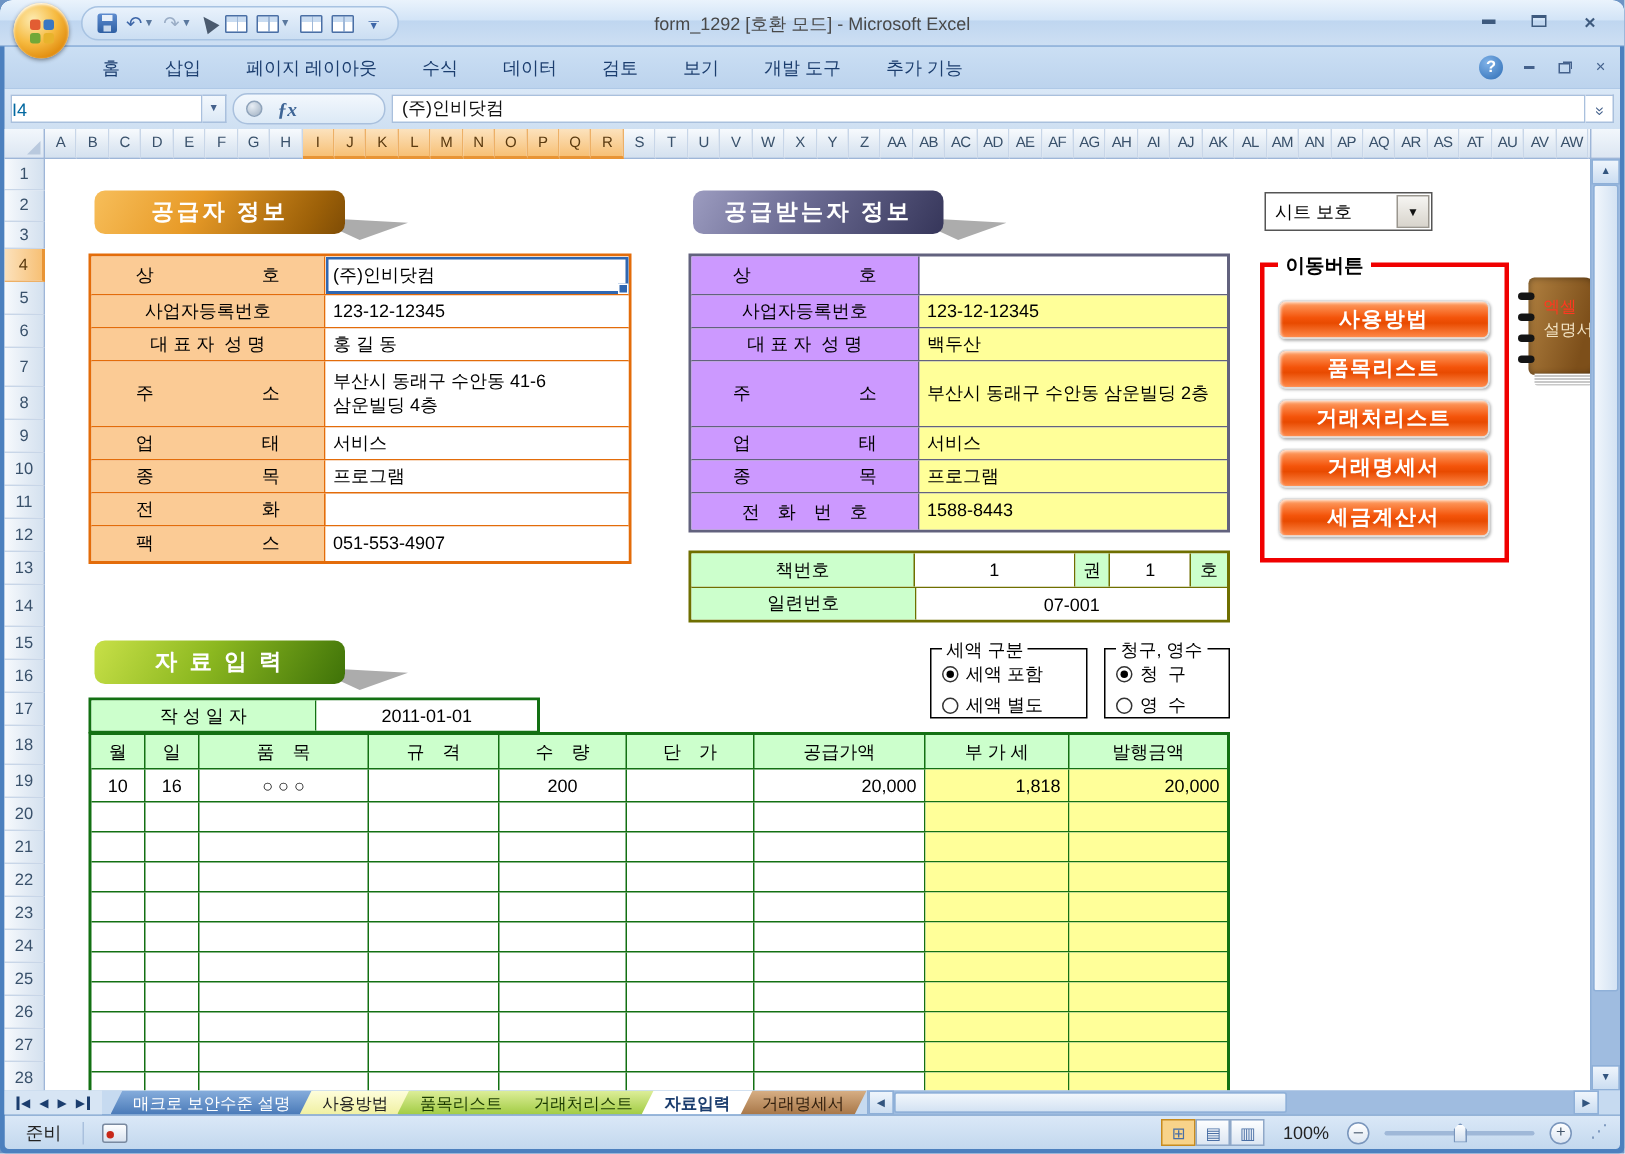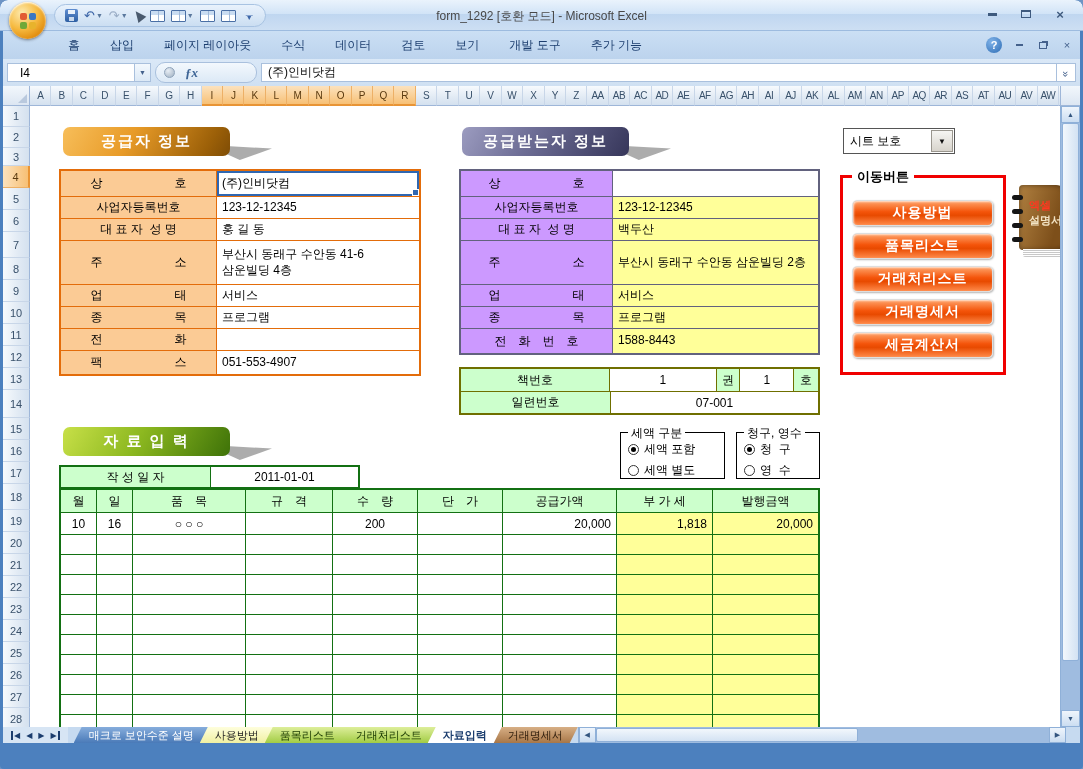--- a/index.html
+++ b/index.html
@@ -32,21 +32,21 @@
 .ribbonrow{position:absolute;left:3px;right:3px;top:31px;height:28px;background:linear-gradient(#CBDFF4,#BCD3ED)}
 .rtabs{display:flex;padding-left:50px;height:100%;align-items:center}
 .rtab{padding:4px 15px;font-size:12px;color:#1B3D6E}
 .ribbon-right{position:absolute;right:6px;top:6px;display:flex;gap:10px;align-items:center}
 .help-btn{width:16px;height:16px;border-radius:50%;background:radial-gradient(circle at 35% 30%,#7FB2E8,#2E6DB5);color:#FFF;font-size:11px;font-weight:bold;display:flex;align-items:center;justify-content:center}
 .mini{width:14px;height:12px;display:flex;align-items:center;justify-content:center;color:#44618C;font-size:11px}
 .mini-min i{width:7px;height:2px;background:#44618C}
 .mini-restore i{width:8px;height:7px;border:1px solid #44618C;box-shadow:2px -2px 0 -1px #44618C}
 
 .formulabar{position:absolute;left:3px;right:3px;top:59px;height:27px;background:linear-gradient(#DAE8F7,#CFE0F2);display:flex;align-items:center;padding:0 4px}
-.namebox{width:128px;height:19px;background:#FFF;border:1px solid #A9C0DD;font-size:12px;display:flex;align-items:center;padding-left:12px;color:#000000}
+.namebox{width:128px;height:19px;background:#FFF;border:1px solid #A9C0DD;font-size:12px;display:flex;align-items:center;padding-left:0;color:#0369a1}
 .namedd{width:16px;height:19px;background:linear-gradient(#F3F8FD,#DCE9F6);border:1px solid #A9C0DD;border-left:none;display:flex;align-items:center;justify-content:center;font-size:7px;color:#44618C}
 .fxpill{display:flex;align-items:center;gap:10px;width:102px;height:21px;border:1px solid #A9C0DD;border-radius:10px;background:linear-gradient(#F3F8FD,#DCE9F6);margin:0 4px;padding-left:8px}
 .fxdot{width:11px;height:11px;border-radius:50%;background:radial-gradient(circle at 35% 30%,#E8EEF5,#9FB0C2);border:1px solid #8FA3BA}
 .fxtext{font-family:"Liberation Serif",serif;font-style:italic;font-size:13px;color:#3E6596;font-weight:bold}
 .finput{flex:1;height:19px;background:#FFF;border:1px solid #A9C0DD;font-size:12px;display:flex;align-items:center;padding-left:6px;color:#111}
 .fchev{width:19px;height:19px;background:#FFF;border:1px solid #A9C0DD;border-left:none;display:flex;align-items:center;justify-content:center;color:#44618C;font-size:11px}
 .fchev span{transform:rotate(90deg);letter-spacing:-2px}
 
 .sheetregion{position:absolute;left:3px;right:3px;top:86px;bottom:42px;background:#FFF}
 .colheaders{position:absolute;left:0;top:0;right:20px;height:20px;display:flex;overflow:hidden}
@@ -104,21 +104,21 @@
 
 .nav-panel{position:absolute;left:810px;top:69px;width:166px;height:200px;border:3px solid #F00000;z-index:2}
 .nav-title{position:absolute;top:-10px;left:9px;background:#FFF;padding:0 5px;font-size:13px;font-weight:bold}
 .nav-btns{position:absolute;left:9px;top:22px;display:flex;flex-direction:column;gap:7px}
 .nav-btn{width:141px;height:26px;border-radius:5px;border:1px solid #DEDEDE;background:linear-gradient(#FFA46A,#F4540A 45%,#E84A00 60%,#FF8A4A);color:#FFF;font-weight:bold;font-size:14px;letter-spacing:1px;display:flex;align-items:center;justify-content:center;box-shadow:inset 1px 1px 2px rgba(255,255,255,.7),1px 1px 2px rgba(0,0,0,.3)}
 
 .book-icon{position:absolute;left:982px;top:79px;width:54px;height:72px;z-index:1}
 .book-body{position:absolute;left:7px;top:0;right:0;bottom:7px;background:linear-gradient(105deg,#B08040,#7D4F1A 75%);border-radius:4px 10px 10px 4px;box-shadow:inset 0 0 5px rgba(0,0,0,.45)}
 .book-pages{position:absolute;left:11px;bottom:0;right:3px;height:8px;background:repeating-linear-gradient(#FFF 0 1px,#C8C8C8 1px 2px);border-radius:0 0 4px 2px}
 .ring{position:absolute;left:0;width:11px;height:5px;background:#151515;border-radius:3px}
-.book-text{position:absolute;left:17px;top:13px;font-size:11px;font-weight:bold;line-height:15px;white-space:pre}
+.book-text{position:absolute;left:17px;top:13px;font-size:11px;font-weight:normal;line-height:15px;white-space:pre}
 .book-text .l1{color:#FF3820}
 .book-text .l2{color:#F2E3C4}
 
 .book-table{position:absolute;left:429px;top:261px;width:361px;border:2px solid #6F6F00;font-size:12px}
 .bt-row{display:flex;height:22px}
 .bt-row + .bt-row{border-top:1px solid #6F6F00}
 .bt-cell{border-right:1px solid #6F6F00;display:flex;align-items:center;justify-content:center}
 .bt-cell:last-child{border-right:none}
 .bt-g{background:#CCFFCC}
 .bt-l{width:150px}.bt-v1{width:107px;background:#FFF}.bt-u{width:24px}.bt-v2{width:54px;background:#FFF}
@@ -745,14 +745,33 @@
     </div>
     <div class="hscroll">
       <span class="hs-arrow">◀</span>
       <span class="hs-thumb"></span>
       <span class="hs-track"></span>
       <span class="hs-arrow">▶</span>
       <span class="hs-grip"></span>
     </div>
   </div>
 
+  <div class="statusbar">
+    <span class="sb-ready">준비</span>
+    <span class="sb-sep"></span>
+    <span class="sb-macro"></span>
+    <div class="sb-right">
+      <div class="views">
+        <span class="vb on">⊞</span>
+        <span class="vb">▤</span>
+        <span class="vb">▥</span>
+      </div>
+      <span class="sb-zoom">100%</span>
+      <span class="zbtn">–</span>
+      <span class="ztrack">
+          <span class="zthumb"></span>
+        </span>
+      <span class="zbtn">+</span>
+      <span class="grip">⋰</span>
+    </div>
+  </div>
 
 </div>
 
 </body></html>

